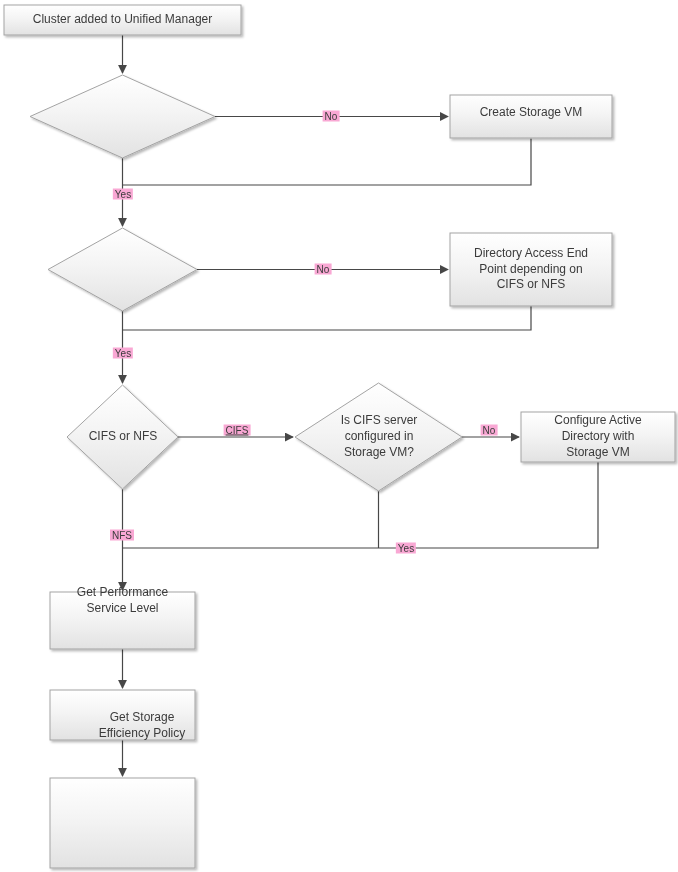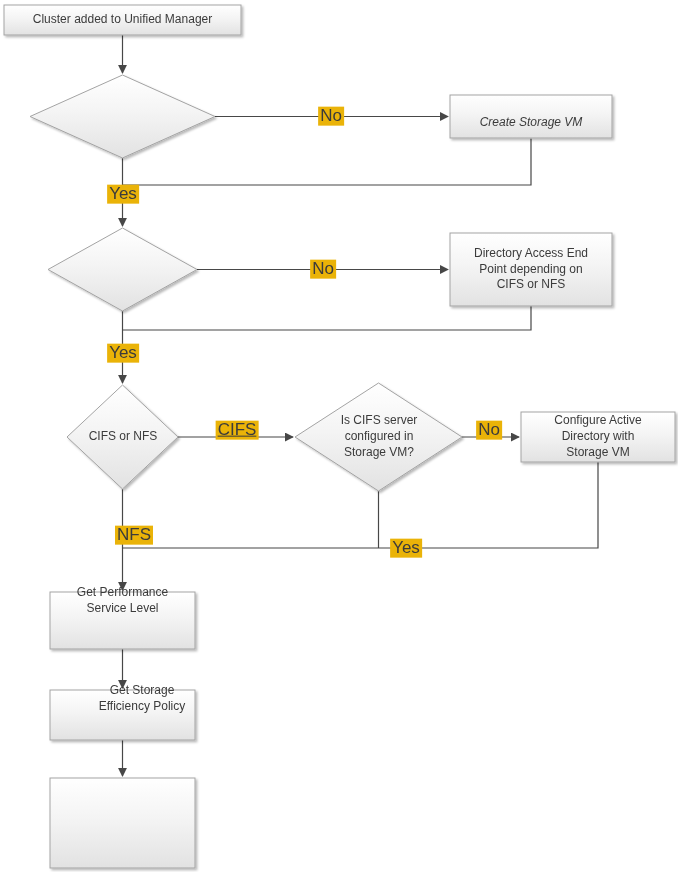--- a/index.html
+++ b/index.html
@@ -30,23 +30,23 @@
     justify-content: center;
     text-align: center;
     white-space: pre-line;
     font-size: 12px;
     line-height: 1.32;
     color: #3b3b3b;
   }
   .edge-label {
     position: absolute;
     transform: translate(-50%, -50%);
-    background: #eab308;
+    background: #f9a8d4;
     padding: 0 2px;
-    font-size: 17px;
+    font-size: 10px;
     line-height: 1.1;
     color: #3b3b3b;
   }
 </style>
 </head>
 <body>
 
 <div class="canvas">
 
   <svg width="678" height="872" viewBox="0 0 678 872">
@@ -92,53 +92,53 @@
       <rect class="shape" x="521" y="412" width="154" height="50"></rect>
       <rect class="shape" x="50" y="592" width="145" height="57"></rect>
       <rect class="shape" x="50" y="690" width="145" height="50"></rect>
       <rect class="shape" x="50" y="778" width="145" height="90"></rect>
     </g>
   </svg>
 
   <div class="node-label" style="left:4px; top:5px; width:237px; height:30px;">Cluster added to Unified Manager</div>
 
 
-  <div class="node-label" style="left:450px; top:101px; width:162px; height:43px;font-style:italic;">Create Storage VM</div>
+  <div class="node-label" style="left:450px; top:91px; width:162px; height:43px;">Create Storage VM</div>
 
 
   <div class="node-label" style="left:450px; top:233px; width:162px; height:73px;">Directory Access End
 Point depending on
 CIFS or NFS</div>
 
   <div class="node-label" style="left:63px; top:400px; width:120px; height:74px;">CIFS or NFS</div>
 
   <div class="node-label" style="left:304px; top:392px; width:150px; height:90px;">Is CIFS server
 configured in
 Storage VM?</div>
 
   <div class="node-label" style="left:521px; top:412px; width:154px; height:50px;">Configure Active
 Directory with
 Storage VM</div>
 
   <div class="node-label" style="left:50px; top:572px; width:145px; height:57px;">Get Performance
 Service Level</div>
 
-  <div class="node-label" style="left:50px; top:674px; width:145px; height:50px;padding-left:39px;">Get Storage
+  <div class="node-label" style="left:50px; top:701px; width:145px; height:50px;padding-left:39px;">Get Storage
 Efficiency Policy</div>
 
 
   <div class="edge-label" style="left:331px; top:116px;">No</div>
 
   <div class="edge-label" style="left:123px; top:194px;">Yes</div>
 
   <div class="edge-label" style="left:323px; top:269px;">No</div>
 
   <div class="edge-label" style="left:123px; top:353px;">Yes</div>
 
   <div class="edge-label" style="left:237px; top:430px;text-decoration:underline;">CIFS</div>
 
-  <div class="edge-label" style="left:134px; top:535px;">NFS</div>
+  <div class="edge-label" style="left:122px; top:535px;">NFS</div>
 
   <div class="edge-label" style="left:489px; top:430px;">No</div>
 
   <div class="edge-label" style="left:406px; top:548px;">Yes</div>
 
 </div>
 
 </body></html>

